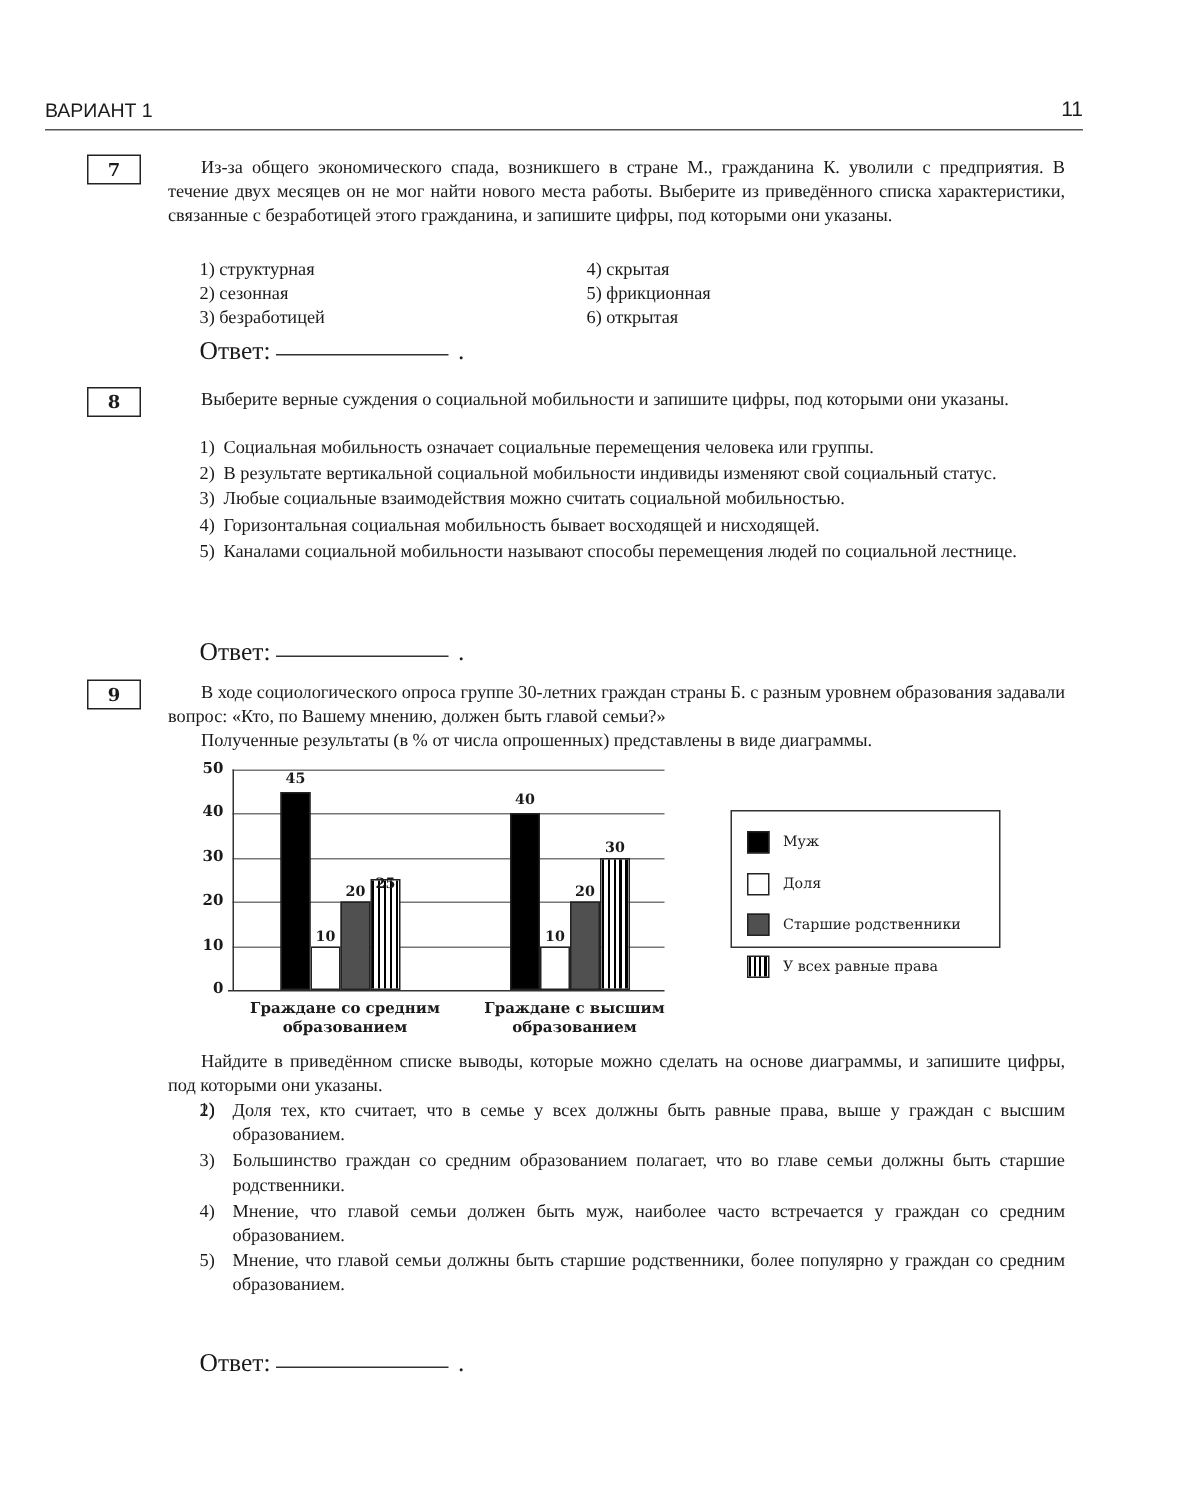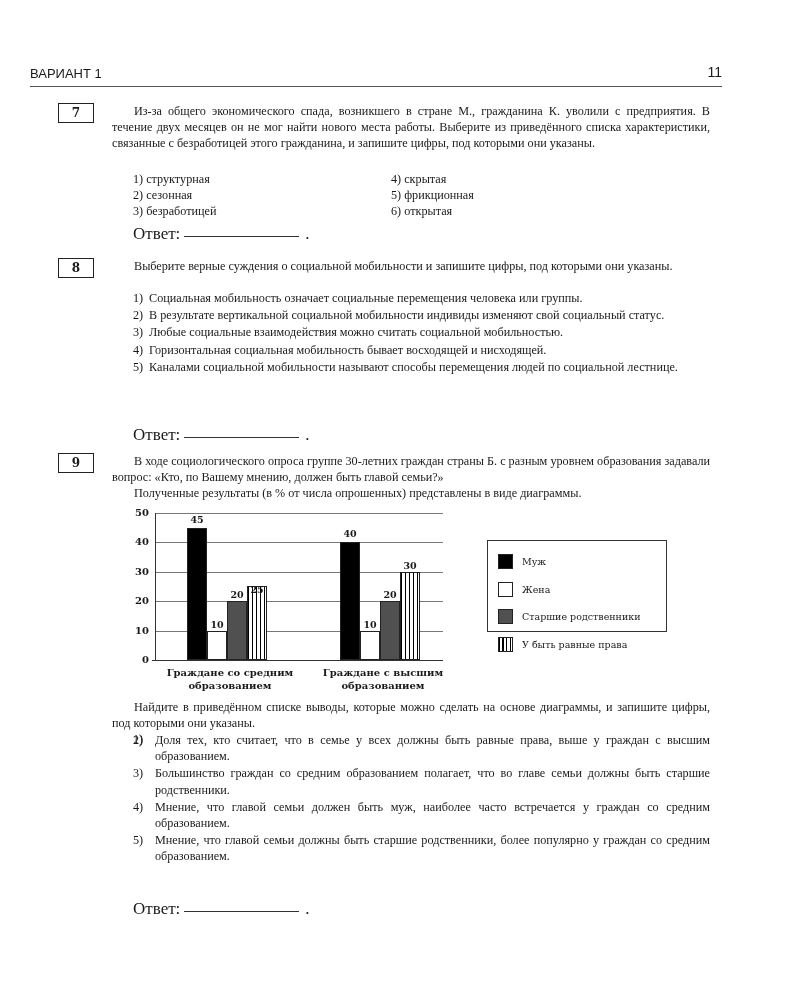--- a/index.html
+++ b/index.html
@@ -183,29 +183,29 @@
   </div>
 </div>
 
 <div class="legend">
   <div class="item" style="top:12px;">
       <span class="sw husband"></span>
       <span>Муж</span>
     </div>
   <div class="item" style="top:40px;">
       <span class="sw wife"></span>
-      <span>Жена</span>
+      <span>Доля</span>
     </div>
   <div class="item" style="top:67px;">
       <span class="sw elders"></span>
       <span>Старшие родственники</span>
     </div>
   <div class="item" style="top:95px;">
       <span class="sw equal"></span>
-      <span>У быть равные права</span>
+      <span>У всех равные права</span>
     </div>
 </div>
 
 <div class="task-text" style="top:699px;">
   <p class="para">Найдите в приведённом списке выводы, которые можно сделать на основе диаграммы, и запишите цифры, под которыми они указаны.</p>
 </div>
 <div class="list wide" style="top:731px;">
   <div class="li"><span class="num">1)</span></div>
   <div class="li"><span class="num">2)</span><span>Доля тех, кто считает, что в семье у всех должны быть равные права, выше у граждан с высшим образованием.</span></div>
   <div class="li"><span class="num">3)</span><span>Большинство граждан со средним образованием полагает, что во главе семьи должны быть старшие родственники.</span></div>

